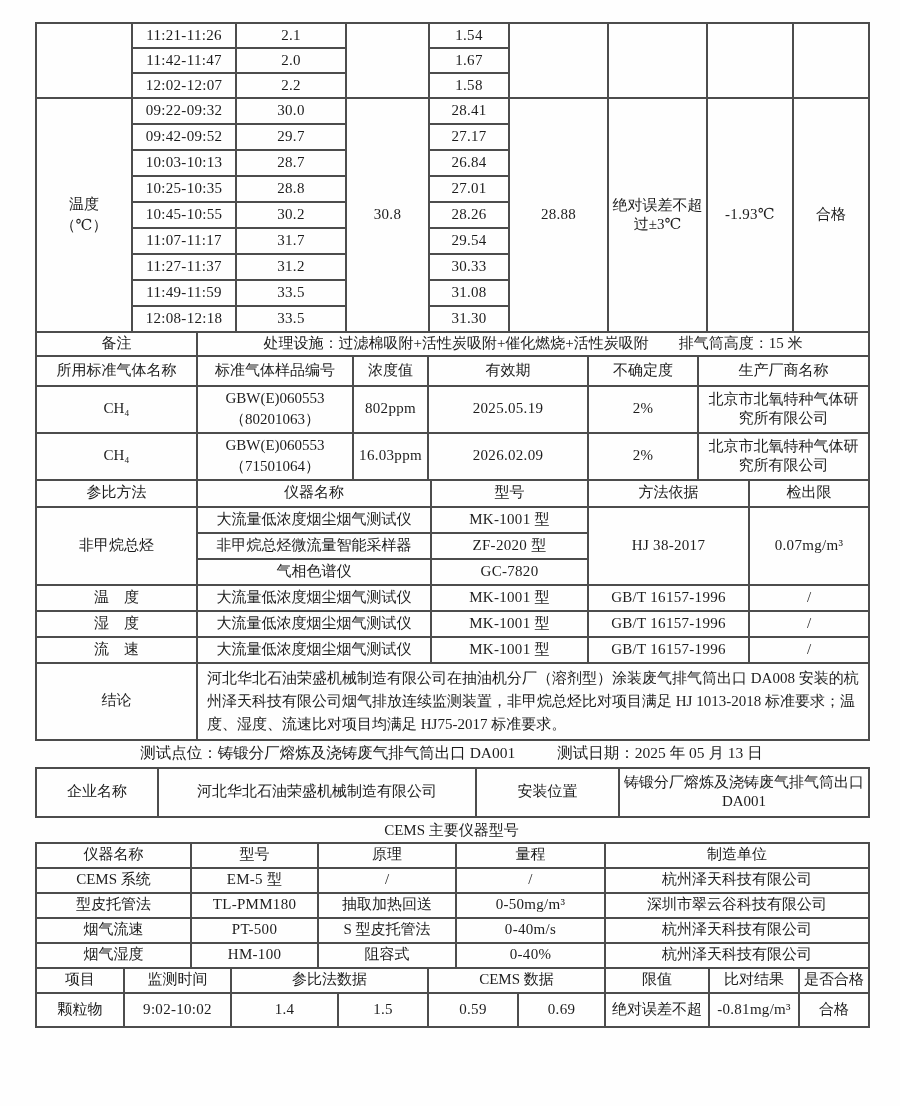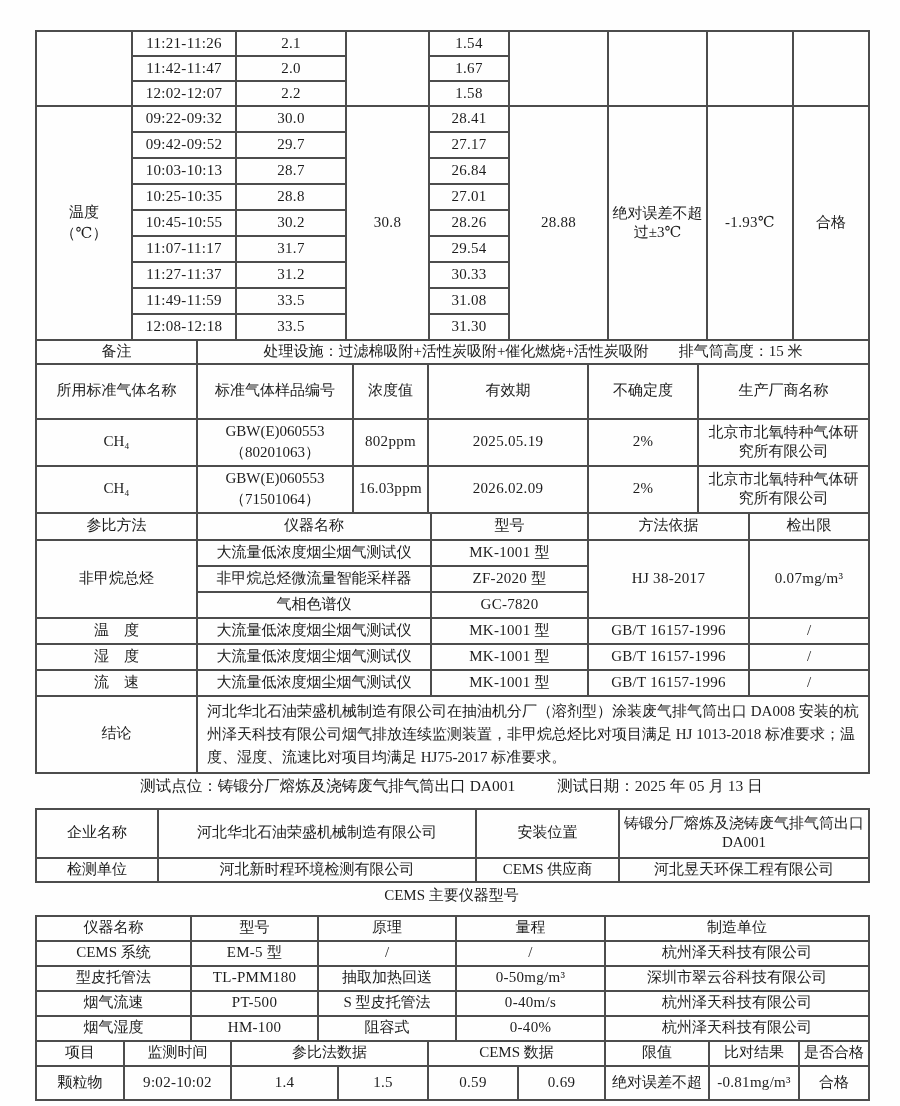--- a/index.html
+++ b/index.html
@@ -8,30 +8,30 @@
     font-family:"Liberation Serif","DejaVu Serif",serif;
     color:#1c1c1c;
     -webkit-font-smoothing:antialiased;
   }
   .page{width:900px;height:1106px;overflow:hidden;position:relative;background:#fefefe;}
   .doc{margin-left:35px;padding-top:22px;width:833px;}
   table.t{
     border-collapse:collapse;table-layout:fixed;width:833px;
     margin-top:-2px;
   }
-  table.t.first{margin-top:8px;}
+  table.t.first{margin-top:0;}
   .t td{
     border:2px solid #4c4c4c;
     text-align:center;vertical-align:middle;
     font-size:15px;line-height:1.3;
     padding:1px 3px;overflow:hidden;
     word-break:break-all;
   }
   .r25{height:25px;} .r26{height:26px;} .r29{height:14px;}
-  .r42{height:55px;} .r47{height:47px;} .r27{height:27px;}
+  .r42{height:30px;} .r47{height:47px;} .r27{height:27px;}
   .r71{height:71px;} .r49{height:49px;} .r24{height:24px;}
   .r30{height:34px;}
   td.concl{text-align:left;padding:3px 9px;line-height:23px;}
   .two-line span{display:block;line-height:21px;}
   .caption-row{
     height:24px;line-height:24px;text-align:center;
     font-size:15px;width:833px;
   }
   .testline{
     height:26px;display:flex;align-items:center;justify-content:center;
@@ -272,26 +272,20 @@
           <col style="width:143px">
           <col style="width:250px">
     </colgroup>
     <tbody>
           <tr class="r49">
       <td>企业名称</td>
       <td>河北华北石油荣盛机械制造有限公司</td>
       <td>安装位置</td>
       <td>铸锻分厂熔炼及浇铸废气排气筒出口 DA001</td>
     </tr>
-    <tr class="r24">
-      <td>检测单位</td>
-      <td>河北新时程环境检测有限公司</td>
-      <td>CEMS 供应商</td>
-      <td>河北昱天环保工程有限公司</td>
-    </tr>
   </tbody>
       </table>
 
   <div class="caption-row">CEMS 主要仪器型号</div>
 
   <table class="t first">
     <colgroup>
       <col style="width:155px">
           <col style="width:127px">
           <col style="width:138px">

